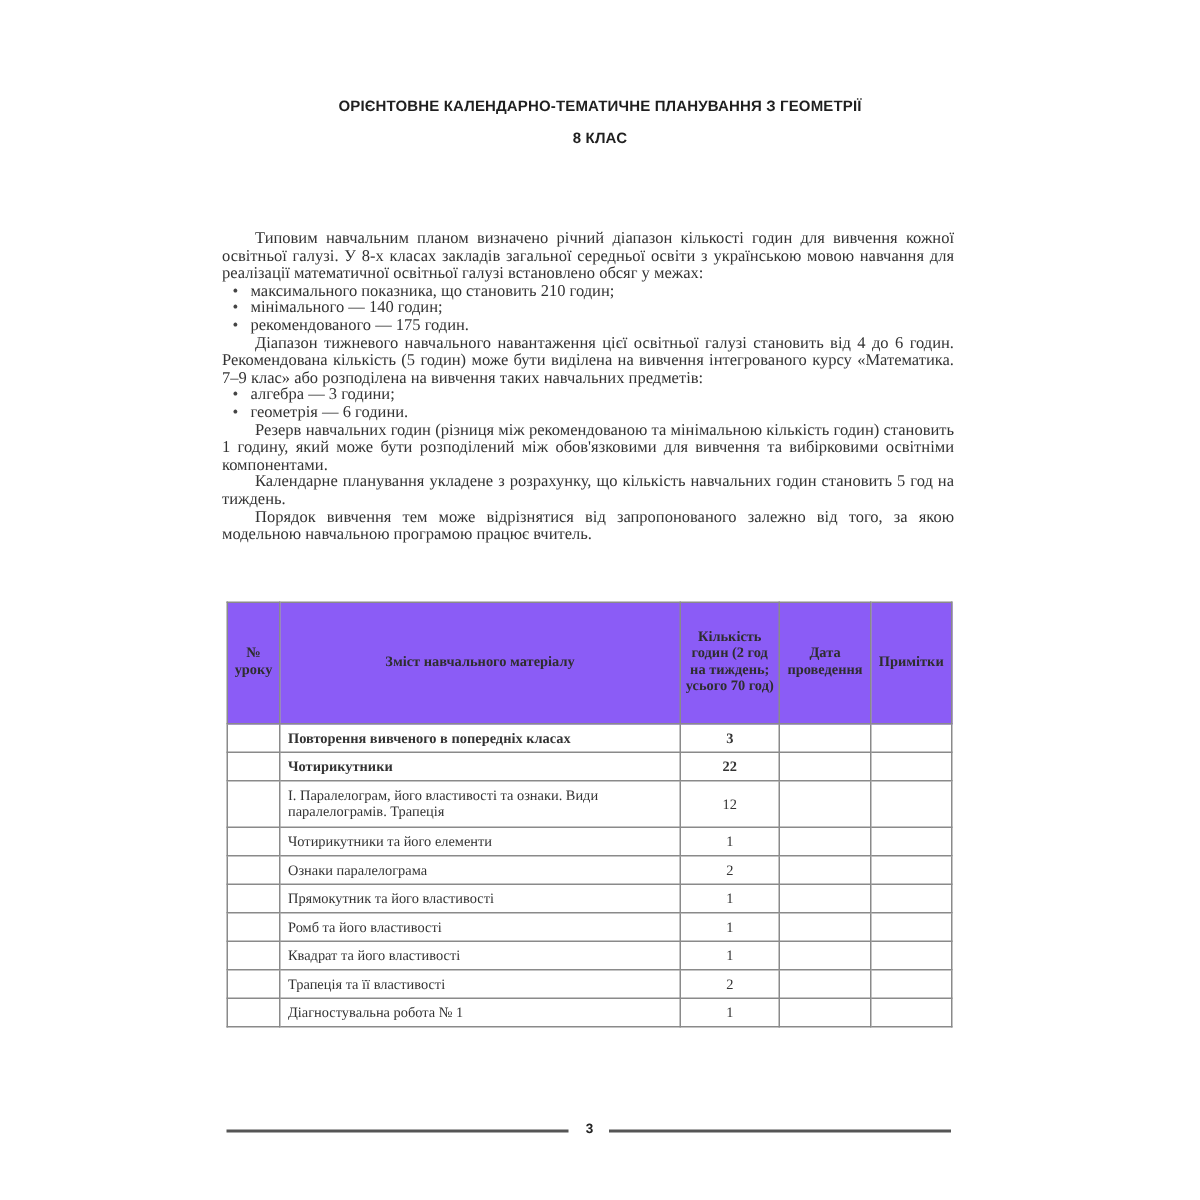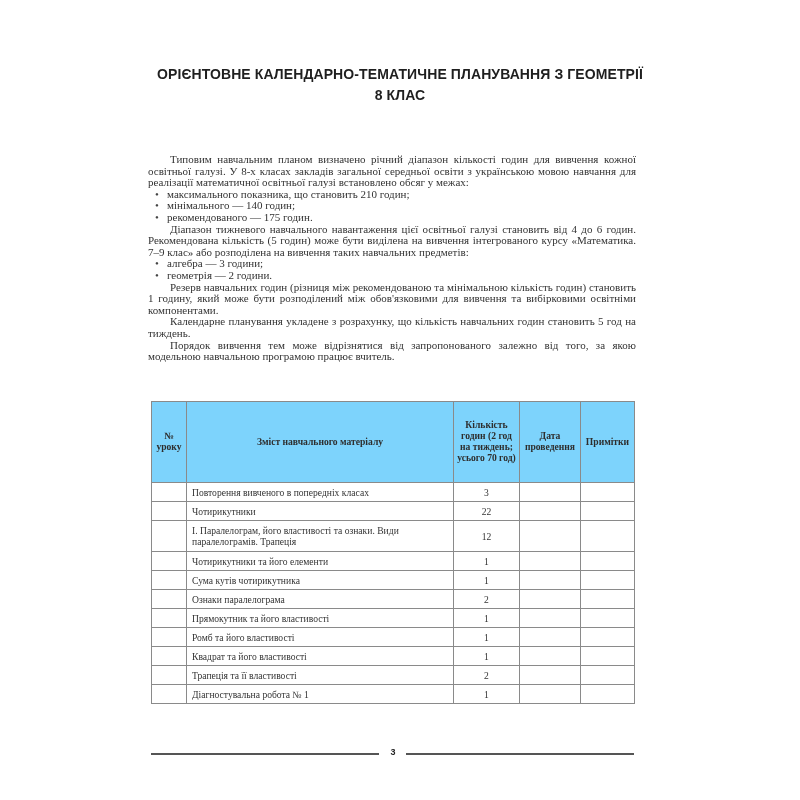--- a/index.html
+++ b/index.html
@@ -2,21 +2,21 @@
 <html><head>
 <meta charset="utf-8">
 <style>
   html, body { margin: 0; padding: 0; }
   body {
     width: 800px; height: 800px; background: #ffffff; position: relative; overflow: hidden;
     color: #2a2a2a;
   }
   .title {
     position: absolute; left: 0; width: 800px; text-align: center;
-    font-family: "Liberation Sans", sans-serif; font-weight: bold; font-size: 14px;
+    font-family: "Liberation Sans", sans-serif; font-weight: bold; font-size: 10px;
     color: #1f1f1f; letter-spacing: 0.1px; margin: 0;
   }
   #title1 { top: 66px; }
   #title2 { top: 87px; }
 
   .body-text {
     position: absolute; left: 148px; width: 488px; top: 154px;
     font-family: "Liberation Serif", serif; font-size: 11px; line-height: 11.6px;
     color: #333; text-align: justify;
   }
@@ -29,28 +29,28 @@
 
   table.plan {
     position: absolute; left: 151px; top: 401px; width: 483px;
     border-collapse: collapse; table-layout: fixed;
     font-family: "Liberation Serif", serif; font-size: 9.6px; color: #333;
   }
   table.plan th, table.plan td {
     border: 1px solid #8a8a8a; padding: 0 5px; vertical-align: middle;
   }
   table.plan thead th {
-    background: #7dd3fc; font-weight: bold; text-align: center; height: 80px;
+    background: #8b5cf6; font-weight: bold; text-align: center; height: 80px;
     line-height: 10.8px; padding: 0 2px; color: #2e2e2e;
   }
   table.plan thead th.content-col { font-weight: bold; }
   table.plan tbody td { height: 18px; line-height: 11px; }
   table.plan tbody tr.tall td { height: 30px; margin-top: 11px; }
   table.plan td.hours { text-align: center; }
-  table.plan tr.bold td { font-weight: normal; }
+  table.plan tr.bold td { font-weight: bold; }
   col.c1 { width: 35px; } col.c2 { width: 267px; } col.c3 { width: 66px; } col.c4 { width: 61px; } col.c5 { width: 54px; }
 
   .footer-line {
     position: absolute; top: 753px; height: 2px; background: #555;
   }
   #footer-left { left: 151px; width: 228px; }
   #footer-right { left: 406px; width: 228px; }
   .page-num {
     position: absolute; top: 747px; left: 386px; width: 14px; text-align: center;
     font-family: "Liberation Sans", sans-serif; font-weight: bold; font-size: 9px; color: #222;
@@ -65,21 +65,21 @@
 <div class="body-text">
   <p>Типовим навчальним планом визначено річний діапазон кількості годин для вивчення кожної освітньої галузі. У 8-х класах закладів загальної середньої освіти з українською мовою навчання для реалізації математичної освітньої галузі встановлено обсяг у межах:</p>
   <ul>
     <li>максимального показника, що становить 210 годин;</li>
     <li>мінімального — 140 годин;</li>
     <li>рекомендованого — 175 годин.</li>
   </ul>
   <p>Діапазон тижневого навчального навантаження цієї освітньої галузі становить від 4 до 6 годин. Рекомендована кількість (5 годин) може бути виділена на вивчення інтегрованого курсу «Математика. 7–9 клас» або розподілена на вивчення таких навчальних предметів:</p>
   <ul>
     <li>алгебра — 3 години;</li>
-    <li>геометрія — 2 години.</li>
+    <li>геометрія — 6 години.</li>
   </ul>
   <p>Резерв навчальних годин (різниця між рекомендованою та мінімальною кількість годин) становить 1 годину, який може бути розподілений між обов'язковими для вивчення та вибірковими освітніми компонентами.</p>
   <p>Календарне планування укладене з розрахунку, що кількість навчальних годин становить 5 год на тиждень.</p>
   <p>Порядок вивчення тем може відрізнятися від запропонованого залежно від того, за якою модельною навчальною програмою працює вчитель.</p>
 </div>
 
 <table class="plan">
   <colgroup>
       <col class="c1">
       <col class="c2">
@@ -120,27 +120,20 @@
       </tr>
       <tr>
         <td></td>
         <td>Чотирикутники та його елементи</td>
         <td class="hours">1</td>
         <td></td>
         <td></td>
       </tr>
       <tr>
         <td></td>
-        <td>Сума кутів чотирикутника</td>
-        <td class="hours">1</td>
-        <td></td>
-        <td></td>
-      </tr>
-      <tr>
-        <td></td>
         <td>Ознаки паралелограма</td>
         <td class="hours">2</td>
         <td></td>
         <td></td>
       </tr>
       <tr>
         <td></td>
         <td>Прямокутник та його властивості</td>
         <td class="hours">1</td>
         <td></td>

